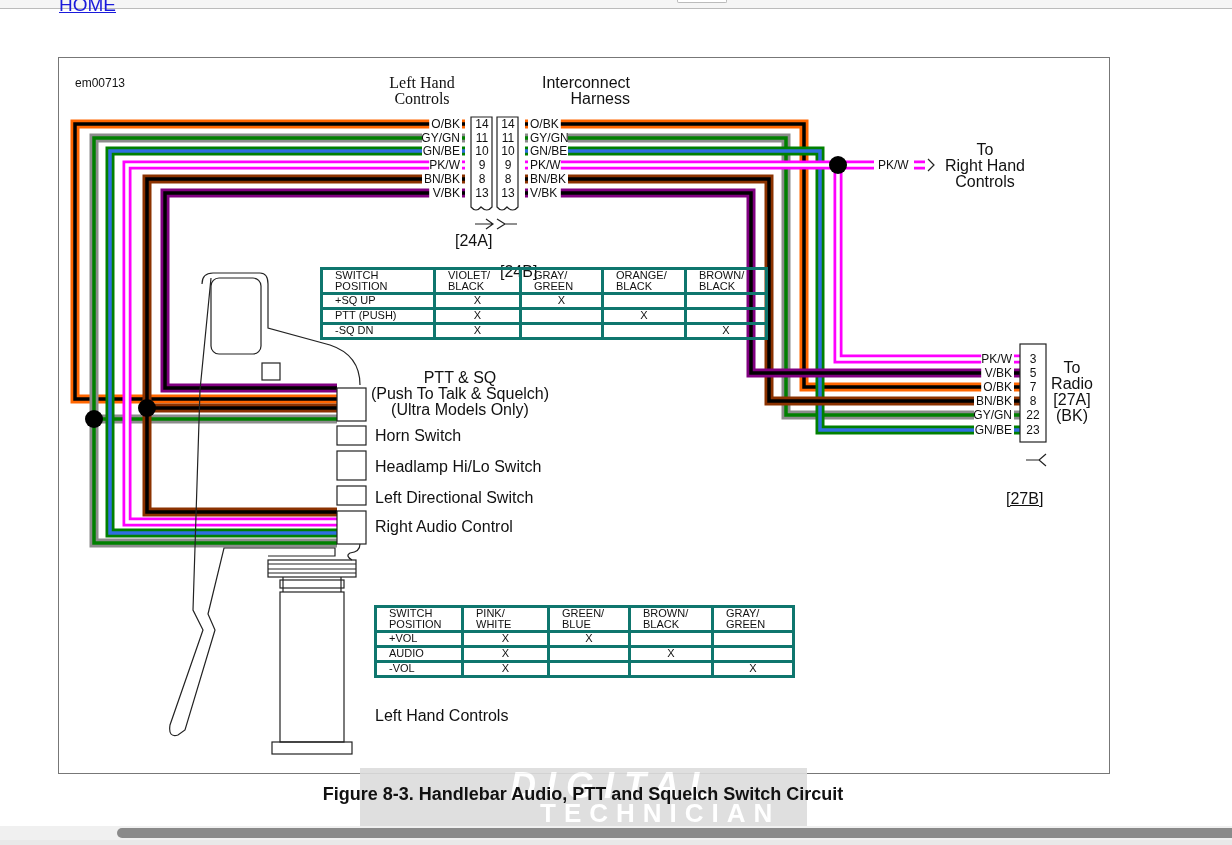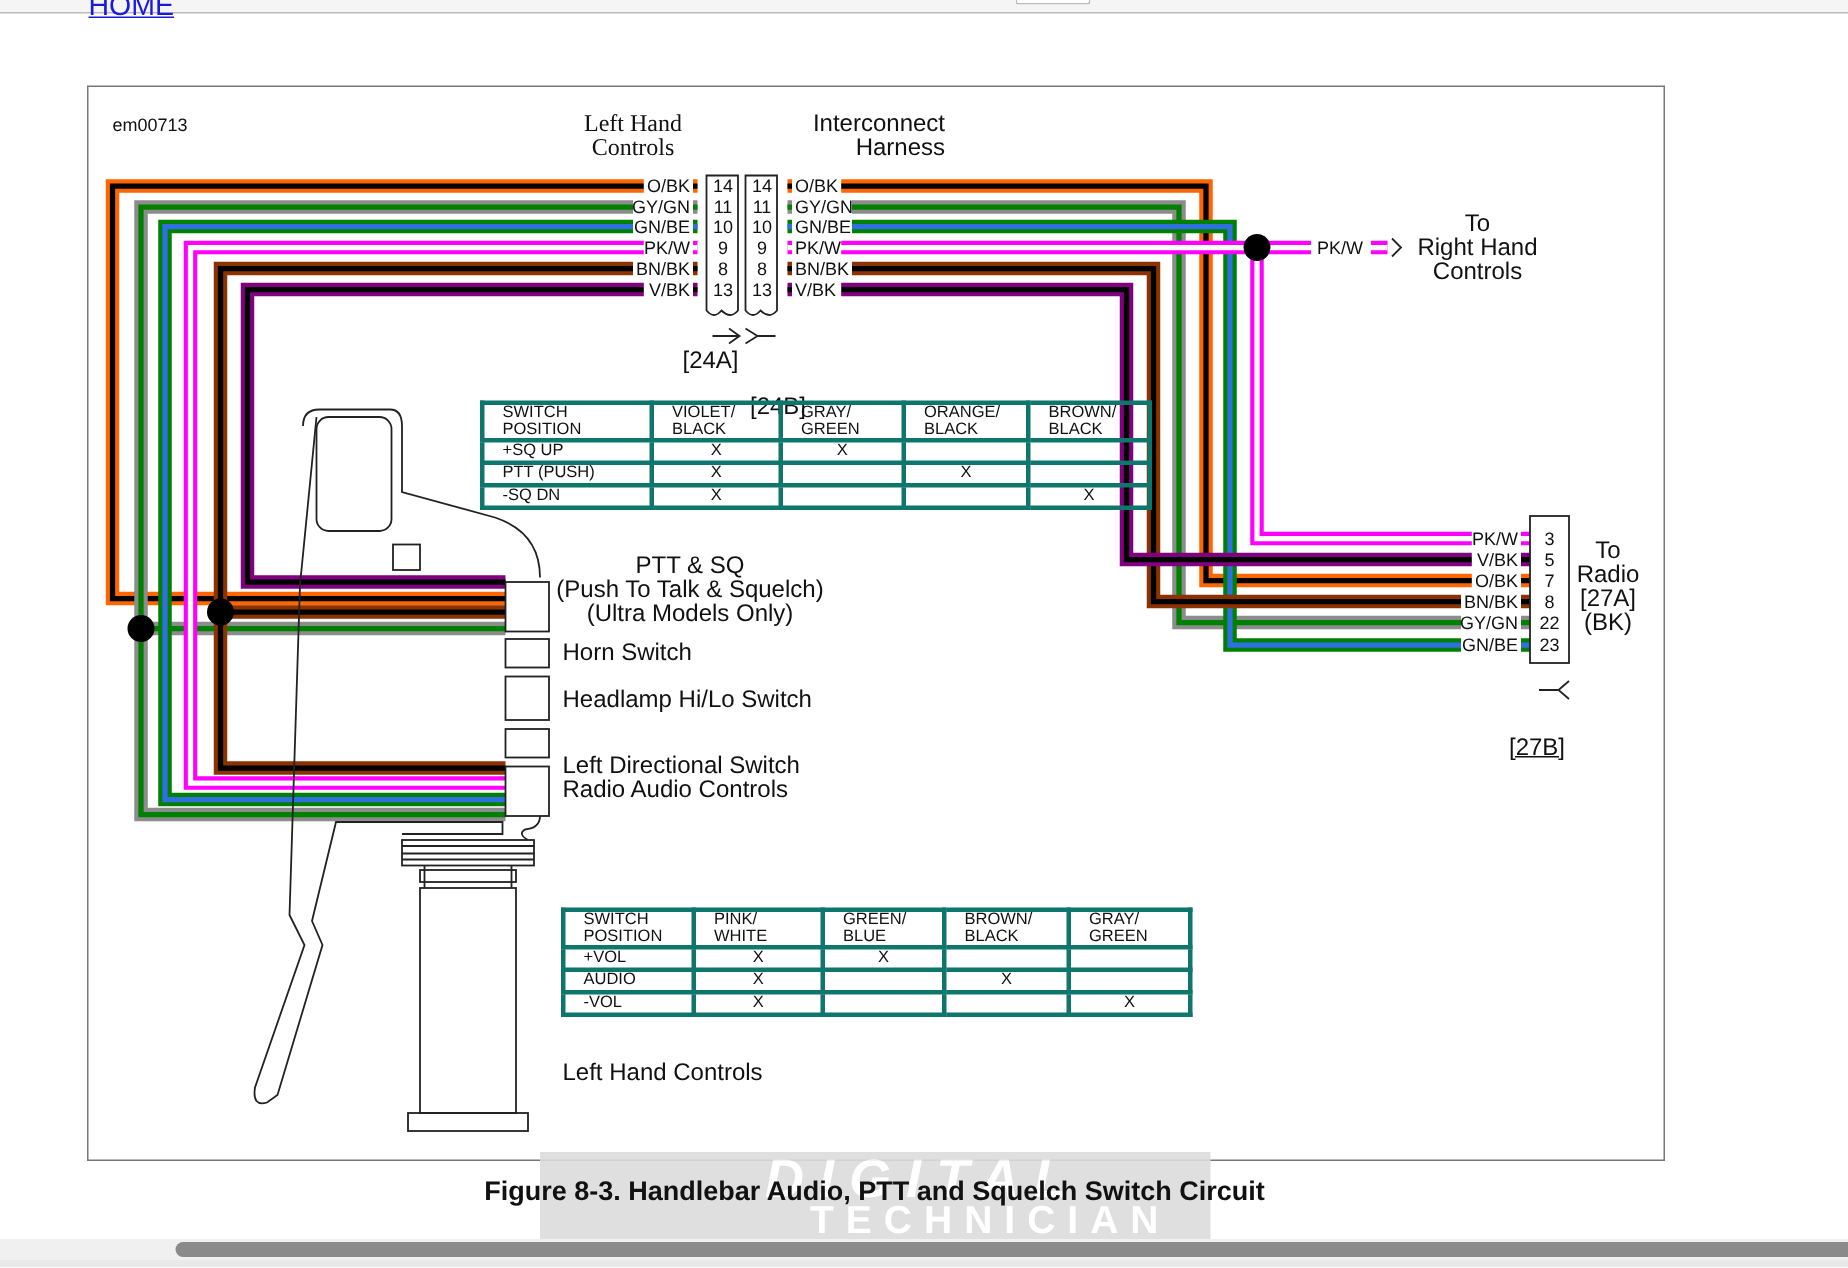--- a/index.html
+++ b/index.html
@@ -191,22 +191,22 @@
 </div>
 <div class="lbl" style="left:1006px;top:490px;text-decoration:underline;">[27B]</div>
 
 <div class="lbl c" style="left:360px;top:370px;width:200px;">
   <div>PTT &amp; SQ</div>
   <div>(Push To Talk &amp; Squelch)</div>
   <div>(Ultra Models Only)</div>
 </div>
 <div class="lbl" style="left:375px;top:427px;">Horn Switch</div>
 <div class="lbl" style="left:375px;top:458px;">Headlamp Hi/Lo Switch</div>
-<div class="lbl" style="left:375px;top:502px;">Left Directional Switch</div>
-<div class="lbl" style="left:375px;top:518px;">Radio Audio Controls</div>
+<div class="lbl" style="left:375px;top:489px;">Left Directional Switch</div>
+<div class="lbl" style="left:375px;top:518px;">Right Audio Control</div>
 <div class="lbl" style="left:375px;top:707px;">Left Hand Controls</div>
 
 <table class="sw" style="left:320px;top:267px;">
   <tbody>
       <tr>
     <td style="width:86px">
           <div>SWITCH</div>
           <div>POSITION</div>
         </td>
     <td style="width:59px">

